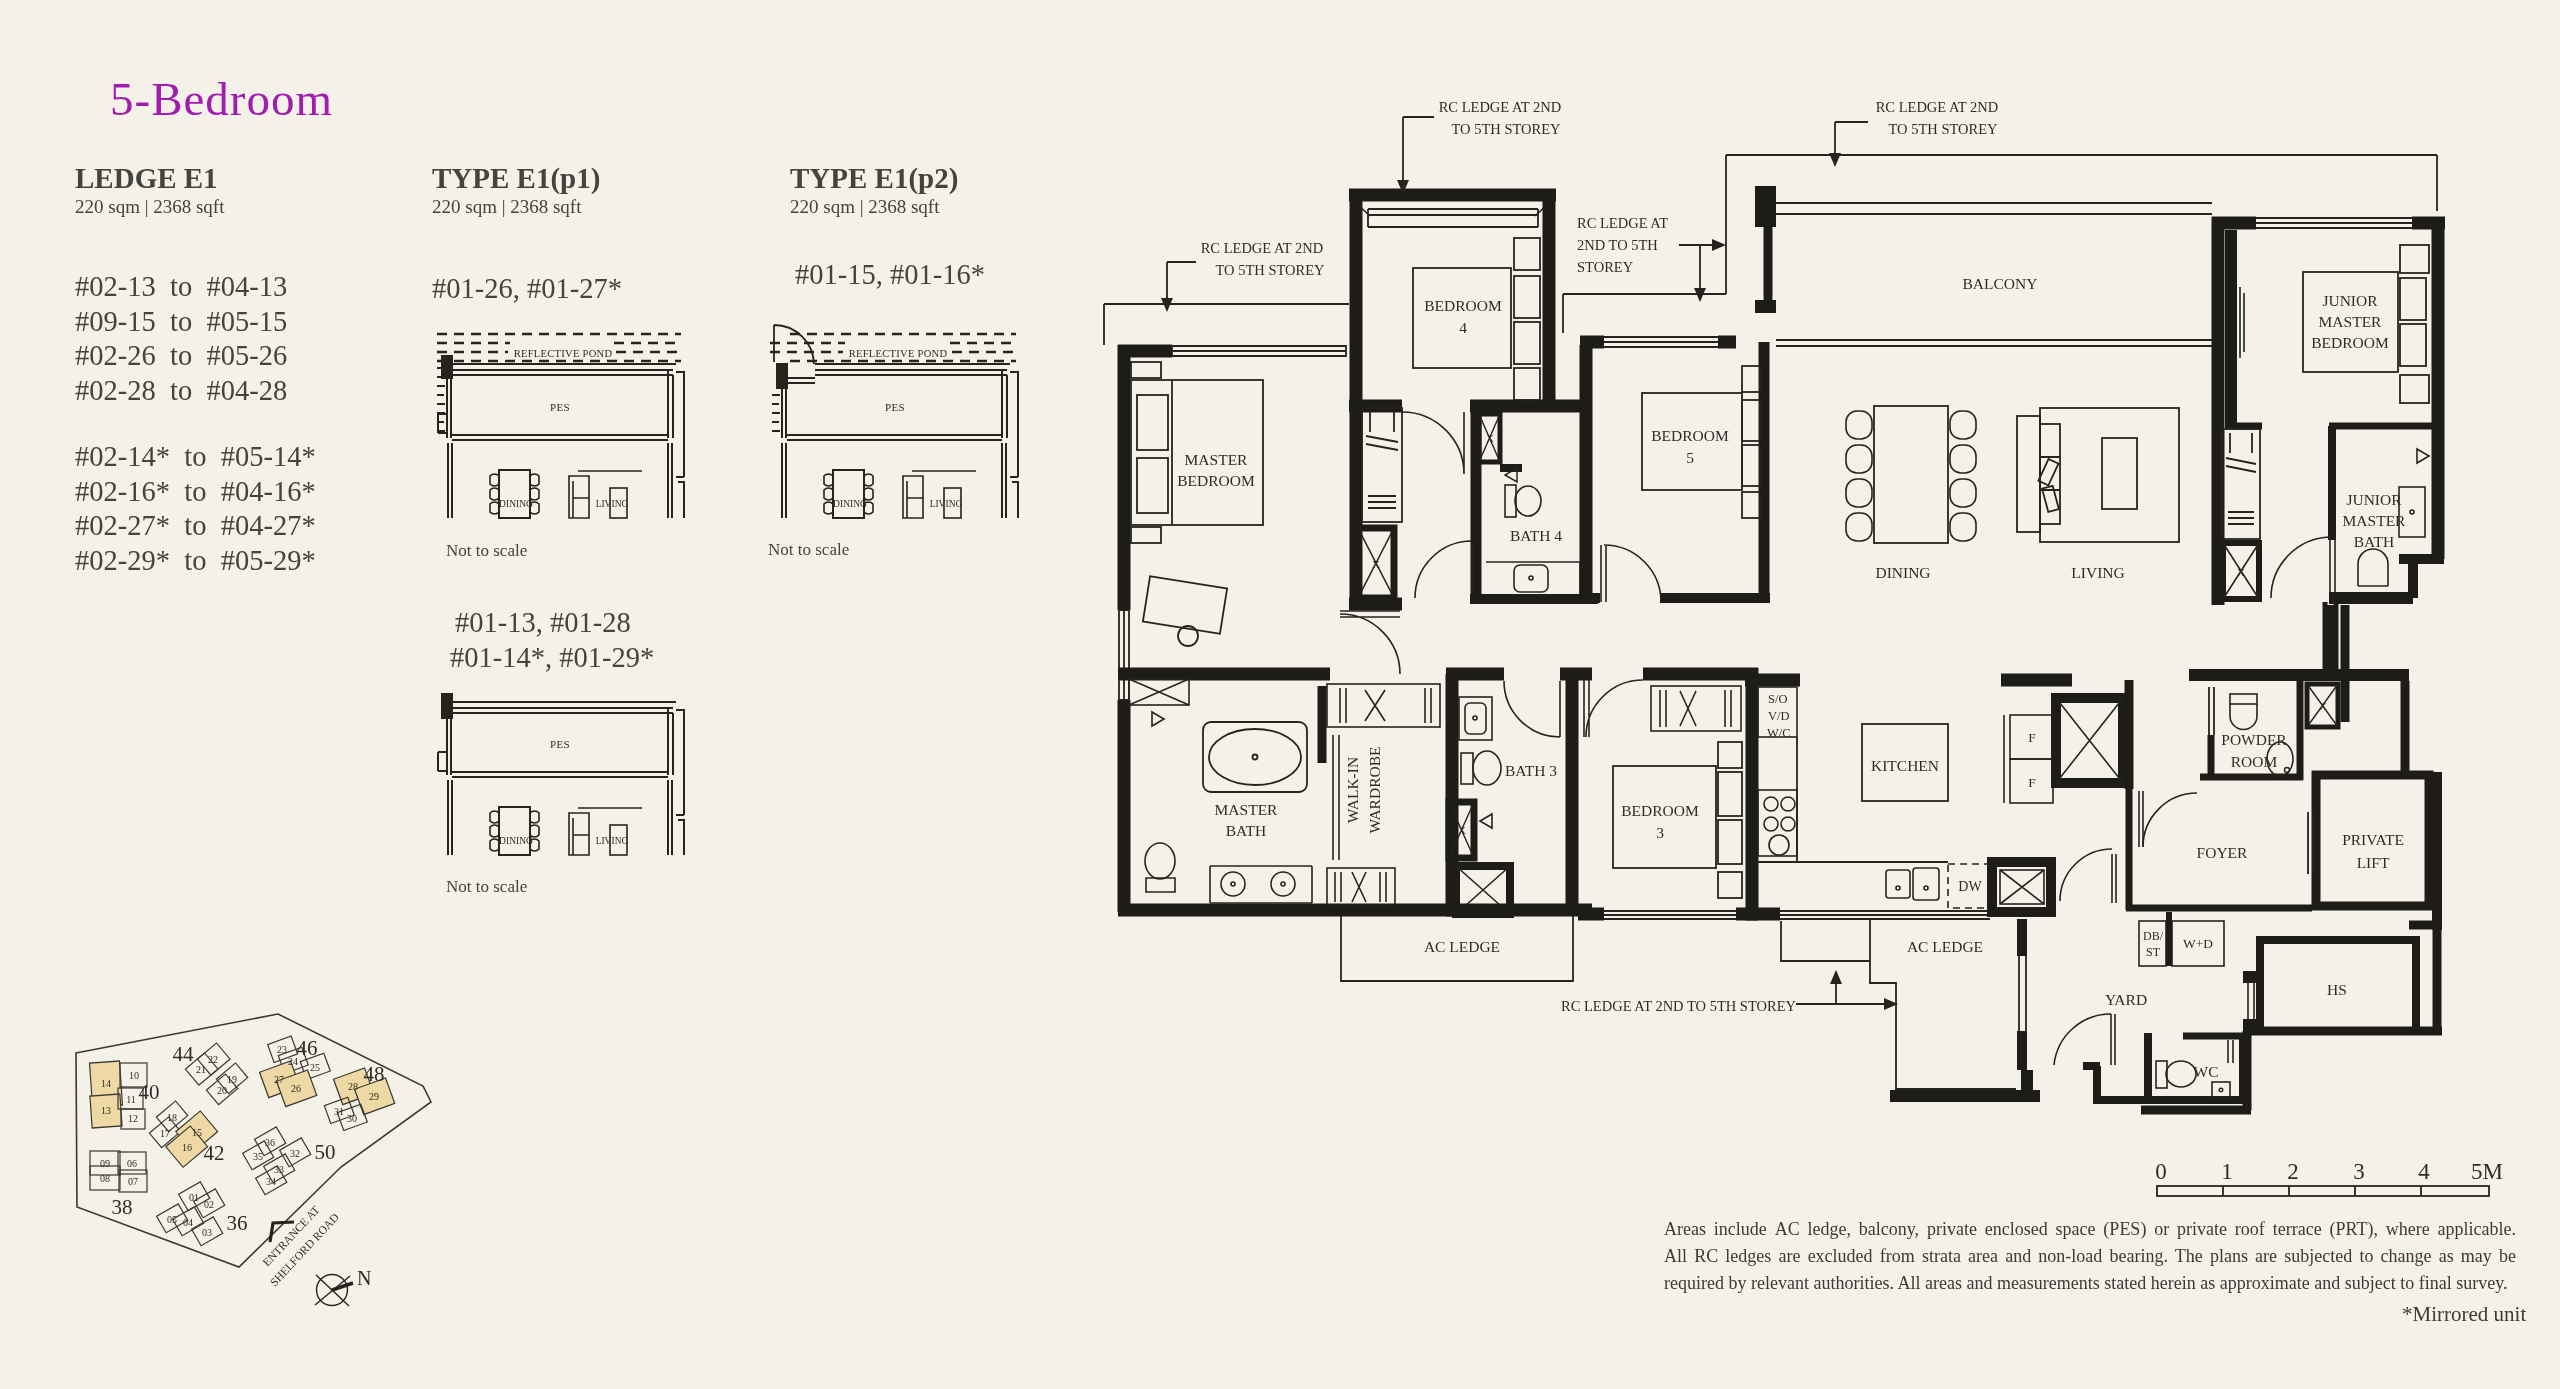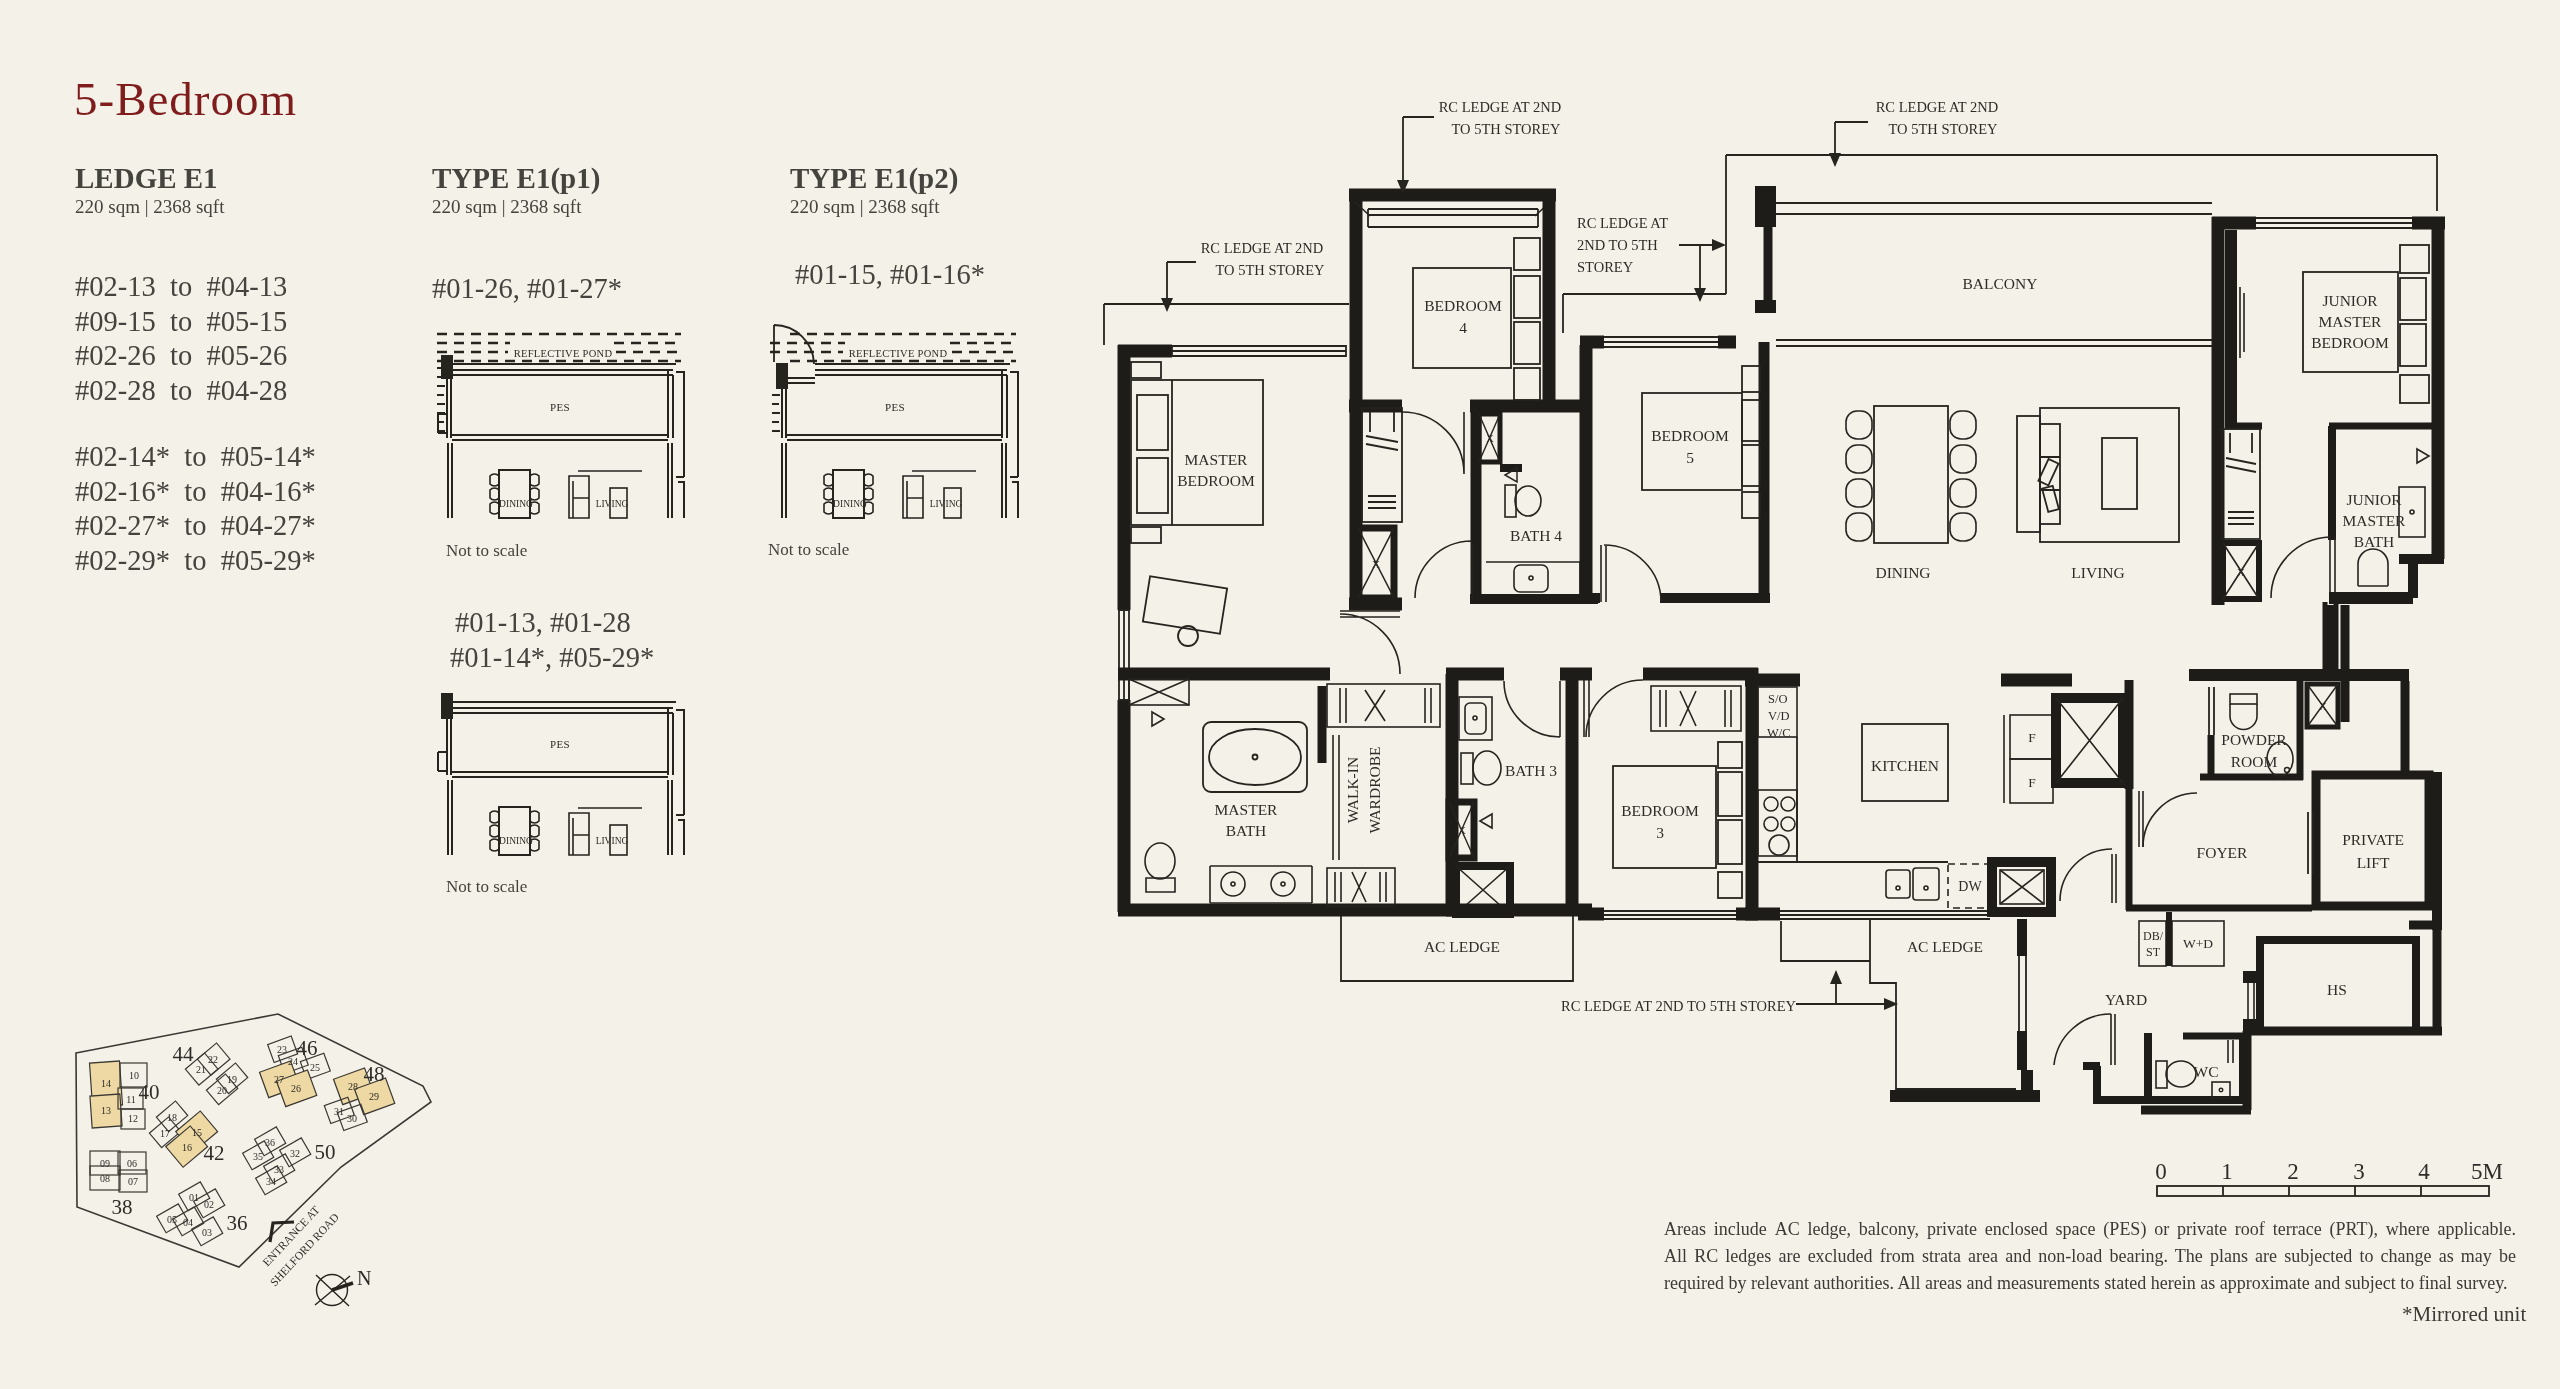--- a/index.html
+++ b/index.html
@@ -1,19 +1,19 @@
 <!DOCTYPE html>
 <html><head>
 <meta charset="utf-8">
 <style>
   html,body{margin:0;padding:0;}
   body{width:2560px;height:1389px;background:#f4f1e9;position:relative;overflow:hidden;
        font-family:"Liberation Serif", serif;color:#3c3a36;}
   .abs{position:absolute;}
-  .h1{font-size:47px;color:#7f1d1d;letter-spacing:1px;}
+  .h1{font-size:47px;color:#a21caf;letter-spacing:1px;margin-left:36px;}
   .type{font-size:29px;font-weight:bold;color:#45433e;}
   .sq{font-size:19px;color:#45433e;}
   .units{font-size:28.5px;color:#45433e;line-height:34.5px;white-space:pre;}
   .nts{font-size:17px;color:#45433e;}
   .disc{font-size:18px;color:#3c3a36;text-align:justify;line-height:27px;}
 </style>
 </head>
 <body>
 
 <div class="abs h1" style="left:74px;top:72px;">5-Bedroom</div>
@@ -42,21 +42,21 @@
 
 <div class="abs type" style="left:790px;top:162px;">TYPE E1(p2)</div>
 
 <div class="abs sq" style="left:790px;top:196px;">220 sqm | 2368 sqft</div>
 
 <div class="abs units" style="left:795px;top:258px;">#01-15, #01-16*</div>
 
 <div class="abs nts" style="left:768px;top:540px;">Not to scale</div>
 
 <div class="abs units" style="left:455px;top:606px;">#01-13, #01-28</div>
-<div class="abs units" style="left:450px;top:641px;">#01-14*, #05-29*</div>
+<div class="abs units" style="left:450px;top:641px;">#01-14*, #01-29*</div>
 
 <div class="abs nts" style="left:446px;top:877px;">Not to scale</div>
 
 <div class="abs disc" style="left:1664px;top:1216px;width:852px;">Areas&nbsp;include&nbsp;AC&nbsp;ledge, balcony, private enclosed space (PES) or private roof terrace (PRT), where applicable. All&nbsp;RC&nbsp;ledges are excluded from strata area and non-load bearing. The plans are subjected to change as may be required by relevant authorities. All areas and measurements stated herein as approximate and subject to final survey.</div>
 
 <div class="abs" style="left:2402px;top:1302px;font-size:21px;">*Mirrored unit</div>
 
 <svg class="abs" style="left:0;top:0;" width="2560" height="1389" viewBox="0 0 2560 1389">
 <defs>
 <pattern id="hatch" width="8" height="8" patternUnits="userSpaceOnUse">

